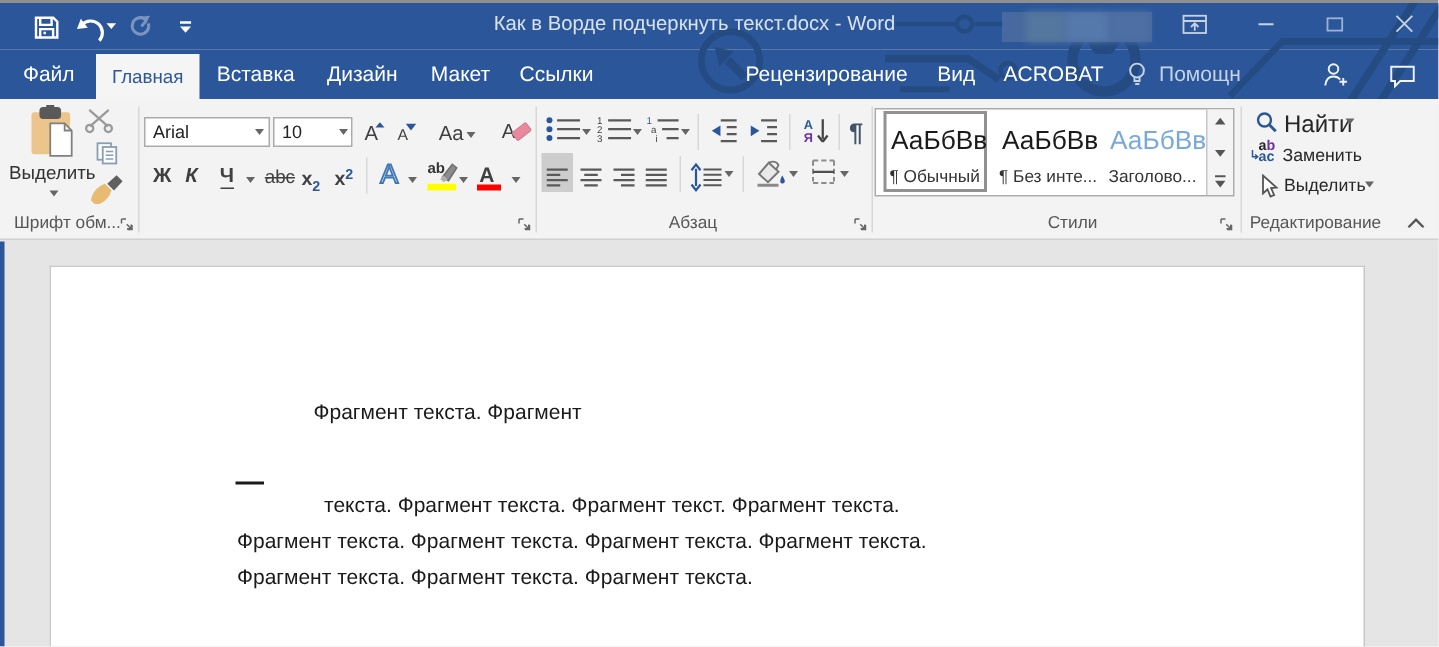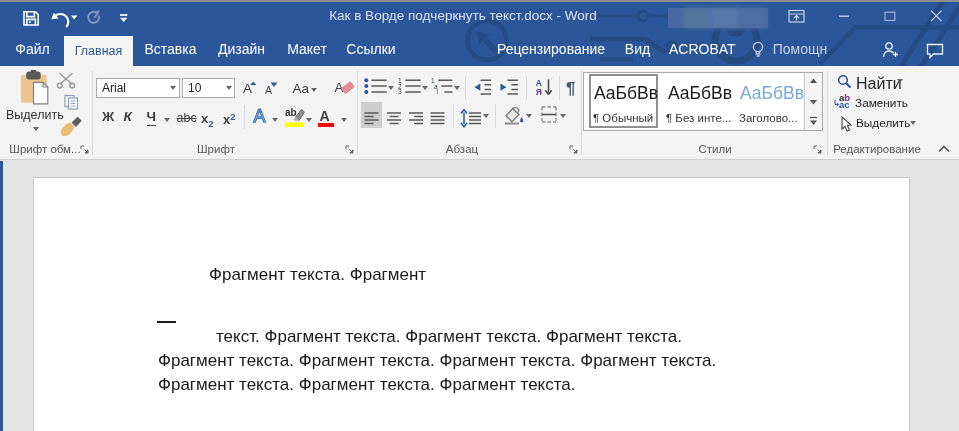--- a/index.html
+++ b/index.html
@@ -26,21 +26,21 @@
   .rsep { position:absolute; top:5px; width:1px; height:84px; background:#d8d8d8; }
   .grplabel { position:absolute; top:77px; height:15px; font-size:11.5px; color:#565656; text-align:center; }
   .launch { position:absolute; top:145px; width:10px; height:10px; }
   .combo { position:absolute; background:#fff; border:1px solid #ababab; font-size:12px; color:#222; }
   .cara { position:absolute; width:0; height:0; border-left:3.5px solid transparent; border-right:3.5px solid transparent; border-top:4px solid #666; }
 
   
   #docarea { left:0; top:161px; width:959px; height:270px; background:#e5e5e5; }
   #bluestrip { left:0; top:161px; width:2.5px; height:270px; background:#2b579a; }
   #page { left:33px; top:177px; width:877px; height:254px; background:#ffffff; border:1px solid #c8c8c8; border-bottom:none; }
-  .doctext { position:absolute; font-size:17px; color:#1a1a1a; white-space:nowrap; line-height:23px; }
+  .doctext { position:absolute; font-size:14px; color:#1a1a1a; white-space:nowrap; line-height:23px; }
 </style>
 </head>
 <body>
 <div id="app">
   <div class="abs" id="titlebar"></div>
   <div class="abs" id="tabrow"></div>
   <svg class="abs" id="deco" viewBox="0 0 959 66">
     <g stroke="#254b83" fill="none">
 
       <circle cx="487" cy="40.5" r="19.5" stroke-width="4.5"></circle>
@@ -130,21 +130,20 @@
     <path d="M1.5 1.5 h15 v9.5 h-9 l-3.5 3.5 v-3.5 h-2.5 z" stroke="#eef3fa" fill="none" stroke-width="1.3"></path>
   </svg>
 
   <div class="abs" id="ribbon"></div>
   <div class="abs" style="left:0;top:66px;width:959px;height:94px;">
     <div class="rsep" style="left:92px;"></div>
     <div class="rsep" style="left:357px;"></div>
     <div class="rsep" style="left:581px;"></div>
     <div class="rsep" style="left:827px;"></div>
     <div class="grplabel" style="left:4px;width:82px;">Шрифт обм...</div>
-    <div class="grplabel" style="left:92px;width:248px;">Шрифт</div>
     <div class="grplabel" style="left:357px;width:210px;">Абзац</div>
     <div class="grplabel" style="left:581px;width:230px;padding-left:38px;">Стили</div>
     <div class="grplabel" style="left:829px;width:96px;">Редактирование</div>
   </div>
 
   <svg class="abs" style="left:14px;top:70px;" width="75" height="66" viewBox="0 0 75 66">
     <rect x="7" y="4.8" width="25.7" height="28" rx="2" fill="#ecc58c"></rect>
     <rect x="12.3" y="1.4" width="14.4" height="8" rx="2.5" fill="#595959"></rect>
     <rect x="16.8" y="-0.6" width="5.4" height="4" rx="1.2" fill="#595959"></rect>
     <path d="M19.5 12.3 h9.6 l4.7 4.7 v16.9 h-14.3 z" fill="#ffffff" stroke="#808080" stroke-width="1.2"></path>
@@ -327,16 +326,16 @@
     </svg>
   <svg class="abs launch" style="left:813px;" viewBox="0 0 10 10">
       <path d="M1 1 v3 M1 1 h3 M8 5 v3 h-3 M4.5 4.5 l3 3 M7.5 4.7 v2.8 h-2.8" stroke="#666" fill="none"></path>
     </svg>
 
   <div class="abs" id="docarea"></div>
   <div class="abs" id="bluestrip"></div>
   <div class="abs" id="page"></div>
   <div class="abs doctext" style="left:209px;top:263px;">Фрагмент текста. Фрагмент</div>
   <div class="abs" style="left:157px;top:320.5px;width:18.5px;height:2.5px;background:#1a1a1a;"></div>
-  <div class="abs doctext" style="left:216px;top:325px;">текст. Фрагмент текста. Фрагмент текста. Фрагмент текста.</div>
+  <div class="abs doctext" style="left:216px;top:325px;">текста. Фрагмент текста. Фрагмент текст. Фрагмент текста.</div>
   <div class="abs doctext" style="left:158px;top:349px;">Фрагмент текста. Фрагмент текста. Фрагмент текста. Фрагмент текста.</div>
   <div class="abs doctext" style="left:158px;top:373px;">Фрагмент текста. Фрагмент текста. Фрагмент текста.</div>
 </div>
 
 </body></html>

